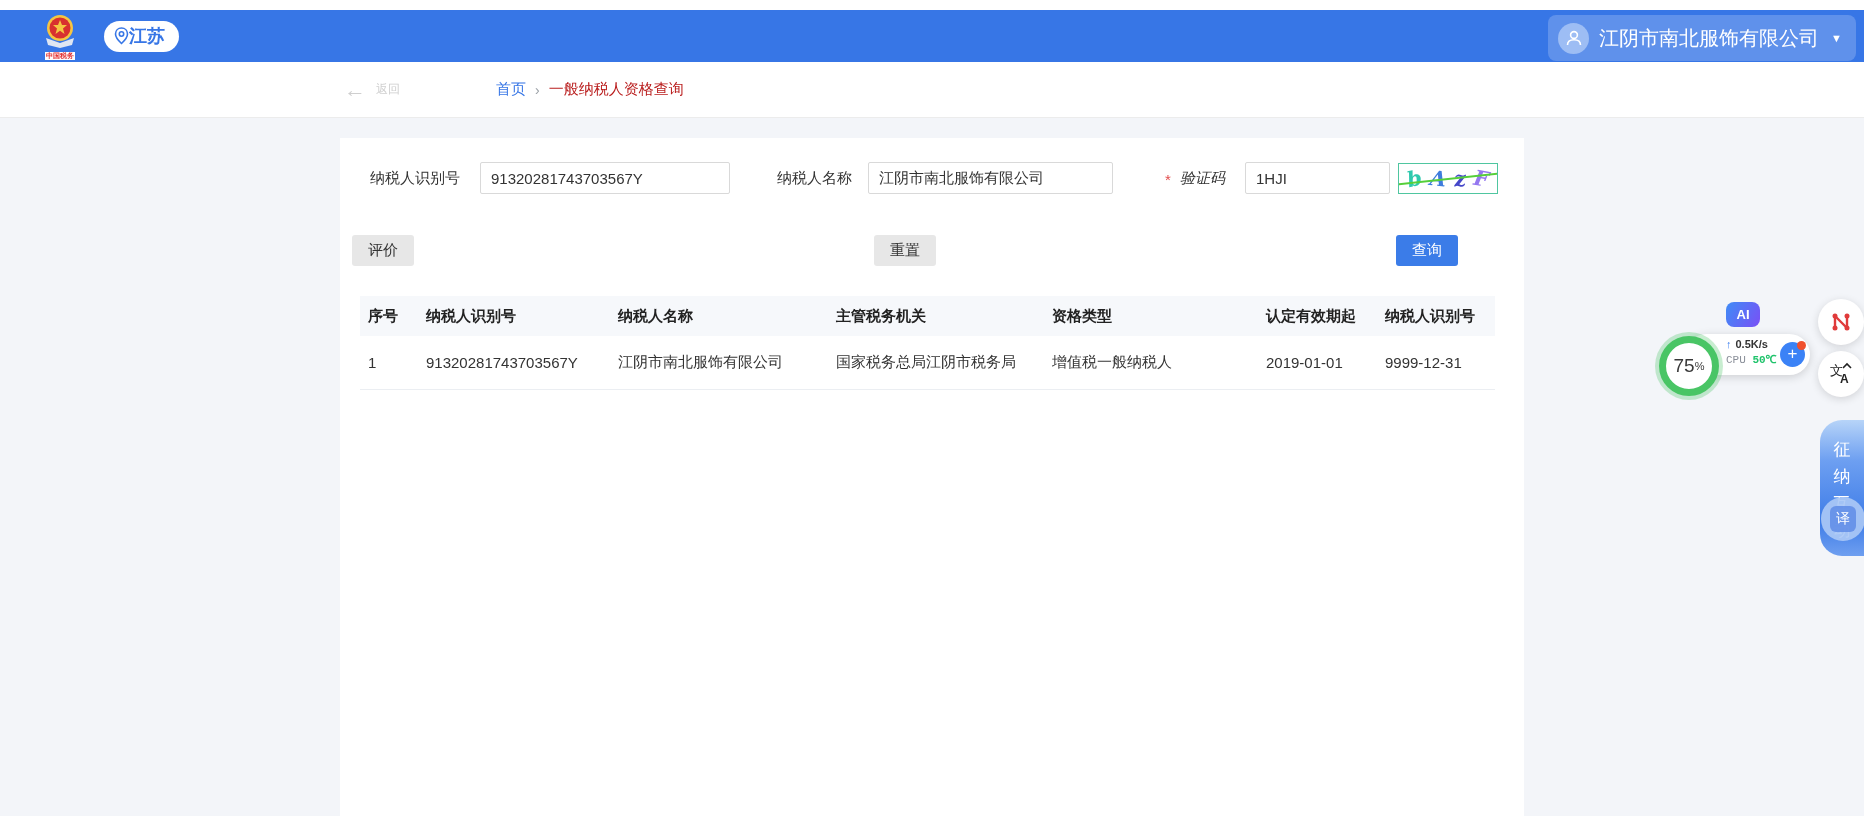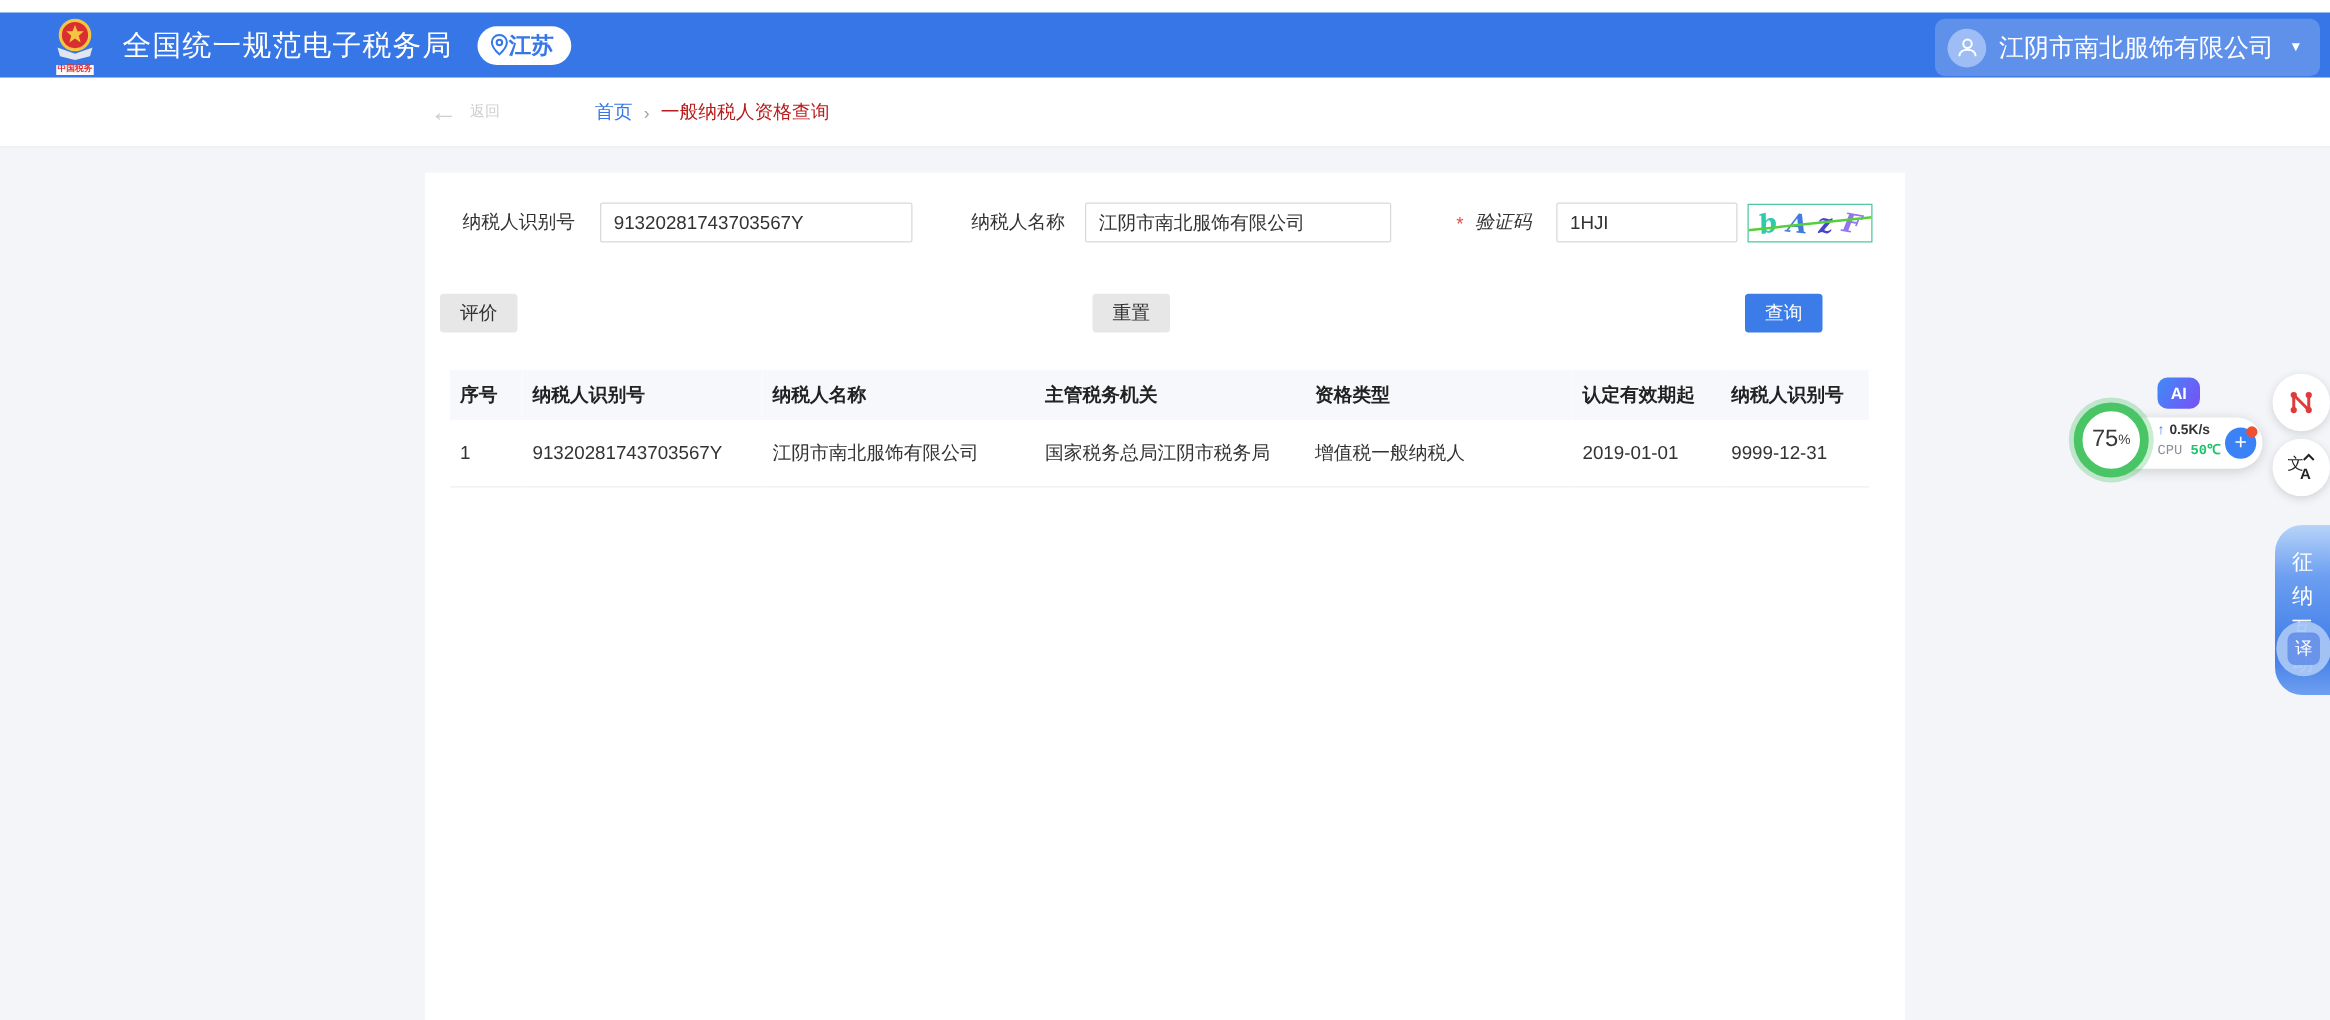--- a/index.html
+++ b/index.html
@@ -25,21 +25,21 @@
     display:flex; align-items:center; justify-content:center; overflow:hidden; }
   .user-name { color:#fff; font-size:20px; }
   .caret { color:#fff; font-size:11px; margin-left:2px; }
 
   
   .nav-bar { height:56px; background:#fff; border-bottom:1px solid #ececec;
     display:flex; align-items:center; padding-left:344px; }
   .back-btn { display:flex; align-items:center; gap:10px; color:#cfcfcf; cursor:pointer; }
   .back-arrow { font-size:22px; line-height:1; }
   .back-label { font-size:12px; }
-  .crumbs { margin-left:76px; font-size:15px; display:flex; align-items:center; }
+  .crumbs { margin-left:96px; font-size:15px; display:flex; align-items:center; }
   .crumb-home { color:#3776e6; text-decoration:none; cursor:pointer; }
   .crumb-sep { color:#9aa0a6; margin:0 9px; font-size:14px; }
   .crumb-cur { color:#b91c1c; }
 
   
   .page { position:relative; height:698px; }
   .card { position:absolute; left:340px; top:20px; width:1184px; height:678px; background:#fff; }
 
   .form-row { position:relative; height:56px; margin-top:24px; }
   .fl { position:absolute; top:0; height:32px; line-height:32px; font-size:15px; color:#333; }
@@ -89,21 +89,21 @@
     z-index:4; padding:4px 0 0 40px; cursor:pointer; }
   .mon-line1 { font-size:11px; font-weight:bold; color:#333; display:flex; gap:4px; align-items:center; }
   .mon-up { color:#3b7ff0; font-size:11px; }
   .mon-line2 { font-size:11px; margin-top:1px;font-family:Liberation Mono, monospace; }
   .mon-cpu { color:#8a8f99; }
   .mon-temp { color:#1fc36b; font-weight:bold; }
   .plus-btn { position:absolute; right:5px; top:8px; width:25px; height:25px; border-radius:50%;
     background:#3b82f6; color:#fff; font-size:17px; line-height:23px; text-align:center; cursor:pointer; }
   .red-dot { position:absolute; right:-1px; top:-1px; width:9px; height:9px;
     border-radius:50%; background:#f0502d; }
-  .gauge { position:absolute; left:1659px; top:322px; width:60px; height:60px; border-radius:50%;
+  .gauge { position:absolute; left:1659px; top:336px; width:60px; height:60px; border-radius:50%;
     background:#fff; border:7px solid #49c565; box-shadow:0 0 0 4px rgba(73,197,101,.30);
     display:flex; align-items:center; justify-content:center; z-index:5; cursor:pointer; }
   .gauge-num { font-size:19px; color:#3a3a3a; }
   .gauge-unit { font-size:11px; color:#3a3a3a; }
   .circle-btn { position:absolute; left:1818px; width:46px; height:46px; border-radius:50%;
     background:#fff; box-shadow:0 2px 8px rgba(0,0,0,.14); display:flex; align-items:center;
     justify-content:center; cursor:pointer; z-index:6; }
   .cb1 { top:299px; } .cb2 { top:351px; }
   .side-tab { position:absolute; left:1820px; top:420px; width:44px; height:136px;
     border-radius:22px 0 0 22px; cursor:pointer; z-index:5; padding-top:16px;
@@ -123,21 +123,20 @@
 <header class="blue-bar">
   <span class="logo">
     <svg width="40" height="40" viewBox="0 0 40 40">
       <path d="M6 26 L20 31 L34 26 L32 33 L20 36 L8 33 Z" fill="#dfe6f2"></path>
       <circle cx="20" cy="16" r="13" fill="#f5c542"></circle>
       <circle cx="20" cy="16" r="10.5" fill="#d8302f"></circle>
       <path d="M20 8 L22 13 L27 13 L23 16.5 L24.5 22 L20 18.8 L15.5 22 L17 16.5 L13 13 L18 13 Z" fill="#f5c542"></path>
     </svg>
     <span class="logo-cap">中国税务</span>
   </span>
-  <h1 class="site-title">全国统一规范电子税务局</h1>
   <div class="region-pill">
     <svg width="15" height="18" viewBox="0 0 15 18">
       <path d="M7.5 1 C4 1 1.5 3.6 1.5 7 C1.5 11 7.5 16.5 7.5 16.5 C7.5 16.5 13.5 11 13.5 7 C13.5 3.6 11 1 7.5 1 Z" fill="none" stroke="#3776e6" stroke-width="1.6"></path>
       <circle cx="7.5" cy="7" r="2.2" fill="none" stroke="#3776e6" stroke-width="1.6"></circle>
     </svg>
     <span class="region-label">江苏</span>
   </div>
   <div class="user-box">
     <span class="avatar">
       <svg width="20" height="20" viewBox="0 0 20 20">

